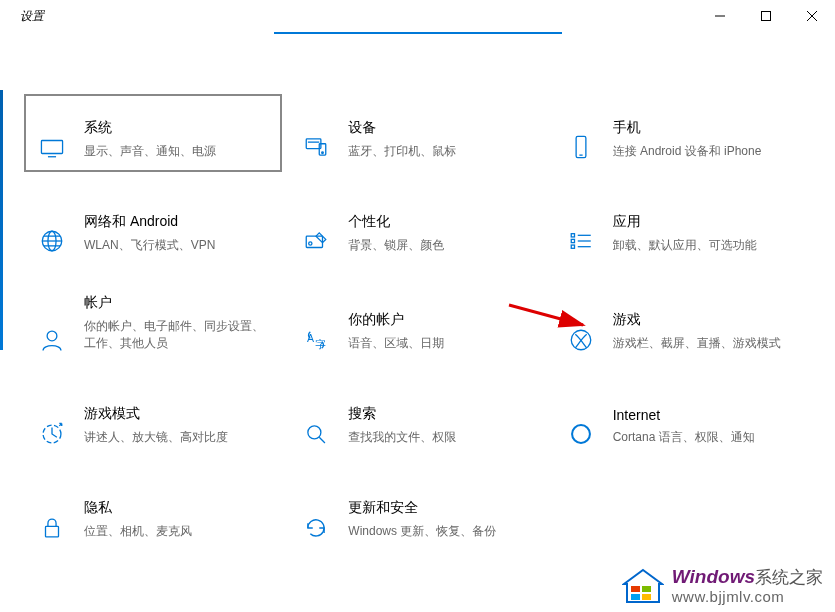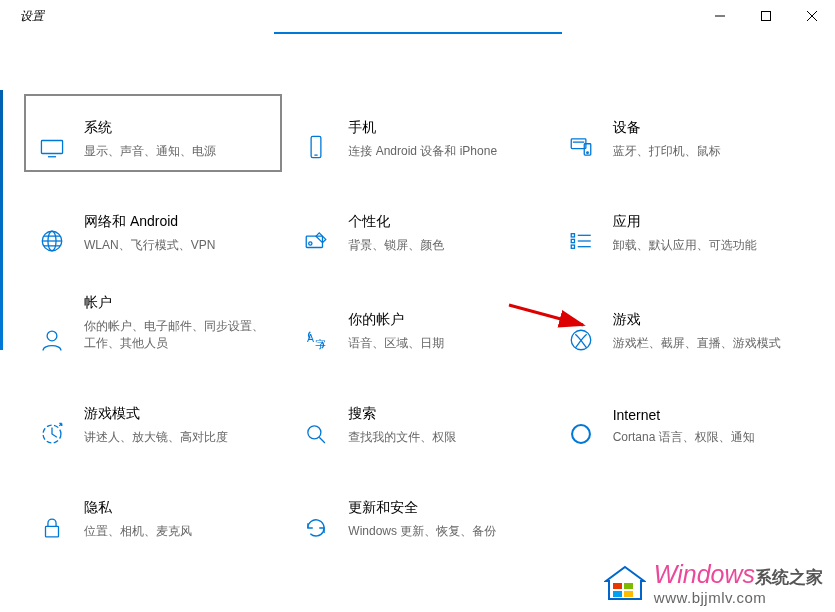--- a/index.html
+++ b/index.html
@@ -14,22 +14,22 @@
     .card { display: flex; align-items: flex-end; padding: 12px 10px 12px 10px; min-height: 78px; cursor: pointer; }
     .card.selected { border: 2px solid #888; padding: 10px 8px; }
     .card .icon { width: 36px; flex-shrink: 0; display: flex; justify-content: center; color: #0078d7; padding-top: 2px; }
     .card .icon svg { width: 26px; height: 26px; stroke: #0078d7; fill: none; stroke-width: 1.6; }
     .card .texts { margin-left: 14px; }
     .card .title { font-size: 14px; color: #000; }
     .card .subtitle { font-size: 12px; color: #666; margin-top: 6px; line-height: 1.45; }
     .arrow-annotation { position: absolute; left: 505px; top: 297px; pointer-events: none; }
     .watermark { position: absolute; right: 0; bottom: 0; display: flex; align-items: center; gap: 8px; padding: 6px 12px; font-size: 16px; color: #333; z-index: 10; }
     .watermark .wm-right { display: flex; flex-direction: column; line-height: 1.15; }
-    .watermark .site-name .p1 { color: #ec4899; font-weight: normal; font-style: italic; font-size: 25px; }
-    .watermark .site-name .p2 { color: #555; font-weight: bold; font-size: 17px; }
+    .watermark .site-name .p1 { color: #701a75; font-weight: bold; font-style: italic; font-size: 19px; }
+    .watermark .site-name .p2 { color: #555; font-weight: normal; font-size: 17px; }
     .watermark .url { color: #666; font-size: 15px; letter-spacing: 0.5px; }
     .left-edge { position: absolute; left: 0; top: 90px; width: 3px; height: 260px; background: linear-gradient(#0060b0,#0078d7); }
   </style>
 </head>
 <body>
 
 <div class="left-edge"></div>
 
 <div class="titlebar">
   <div class="titlebar-left">设置</div>
@@ -66,42 +66,42 @@
     </div>
     <div class="texts">
       <div class="title">系统</div>
       <div class="subtitle">显示、声音、通知、电源</div>
     </div>
   </div>
 
   <div class="card">
     <div class="icon">
       <svg viewBox="0 0 32 32">
-          <rect x="10" y="3" width="12" height="26" rx="2"></rect>
-          <line x1="14" y1="26" x2="18" y2="26"></line>
-        </svg>
-    </div>
-    <div class="texts">
-      <div class="title">手机</div>
-      <div class="subtitle">连接 Android 设备和 iPhone</div>
-    </div>
-  </div>
-
-  <div class="card">
-    <div class="icon">
-      <svg viewBox="0 0 32 32">
           <rect x="4" y="6" width="18" height="12" rx="1"></rect>
           <rect x="20" y="12" width="8" height="14" rx="1"></rect>
           <circle cx="24" cy="23" r="1"></circle>
           <line x1="6" y1="10" x2="20" y2="10"></line>
         </svg>
     </div>
     <div class="texts">
       <div class="title">设备</div>
       <div class="subtitle">蓝牙、打印机、鼠标</div>
+    </div>
+  </div>
+
+  <div class="card">
+    <div class="icon">
+      <svg viewBox="0 0 32 32">
+          <rect x="10" y="3" width="12" height="26" rx="2"></rect>
+          <line x1="14" y1="26" x2="18" y2="26"></line>
+        </svg>
+    </div>
+    <div class="texts">
+      <div class="title">手机</div>
+      <div class="subtitle">连接 Android 设备和 iPhone</div>
     </div>
   </div>
 
   <div class="card">
     <div class="icon">
       <svg viewBox="0 0 32 32">
           <circle cx="16" cy="16" r="12"></circle>
           <ellipse cx="16" cy="16" rx="5" ry="12"></ellipse>
           <line x1="4" y1="16" x2="28" y2="16"></line>
           <line x1="6" y1="10" x2="26" y2="10"></line>

